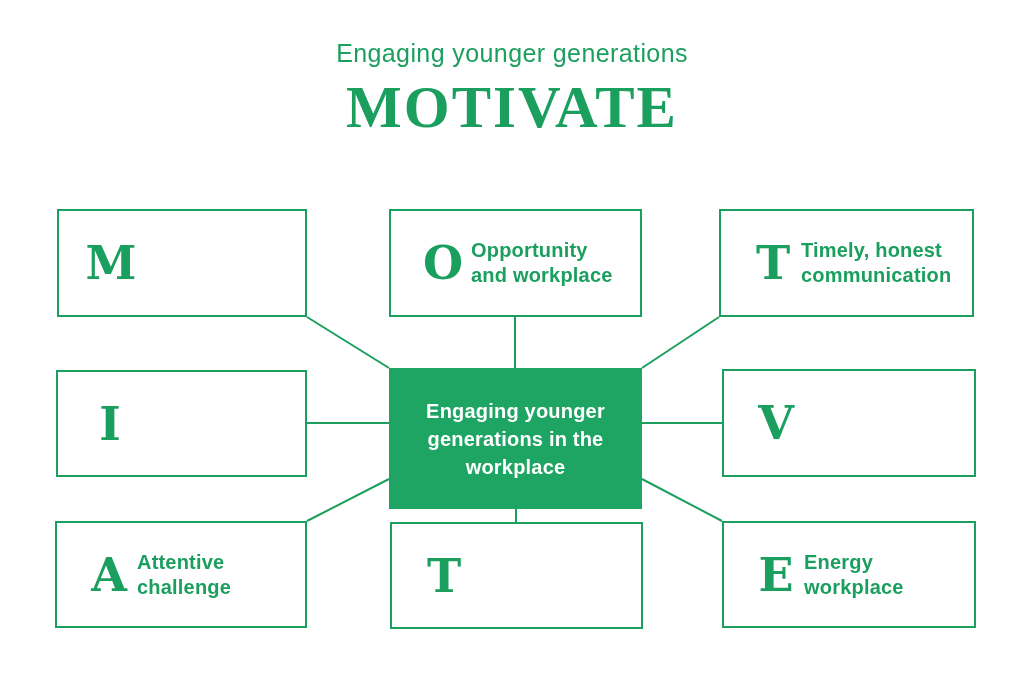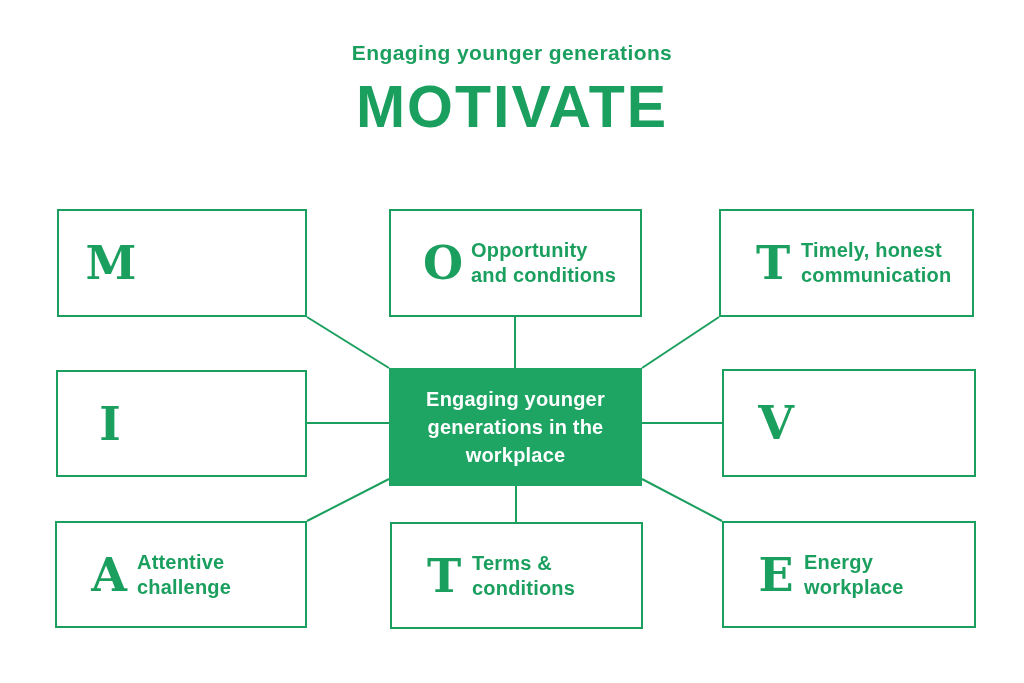--- a/index.html
+++ b/index.html
@@ -18,29 +18,29 @@
 
   
   .header {
     position: absolute;
     left: 0; top: 40px;
     width: 1024px;
     text-align: center;
     color: var(--accent-green, #1b9f5e);
   }
   .eyebrow {
-    font-size: 21px;
-    font-weight: 700;
+    font-size: 25px;
+    font-weight: 400;
     letter-spacing: 0.4px;
     line-height: 26px;
     text-align: center;
   }
   .title {
     margin-top: 12px;
-    font-family: Liberation Sans, sans-serif;
+    font-family: Liberation Serif, serif;
     font-size: 59px;
     font-weight: 700;
     letter-spacing: 2px;
     line-height: 58px;
   }
   .caption {
     margin-top: 12px;
     font-size: 20px;
     font-weight: 700;
     letter-spacing: 1px;
@@ -93,21 +93,21 @@
   .node-i  { left: 56px;  top: 370px; width: 251px; height: 107px; }
   .node-v  { left: 722px; top: 369px; width: 254px; height: 108px; }
   .node-a  { left: 55px;  top: 521px; width: 252px; height: 107px; }
   .node-t2 { left: 390px; top: 522px; width: 253px; height: 107px; }
   .node-e  { left: 722px; top: 521px; width: 254px; height: 107px; }
 
   
   .center-node {
     position: absolute;
     left: 389px; top: 368px;
-    width: 253px; height: 118px;
+    width: 253px; height: 141px;
     background: var(--center-fill, #1ea563);
     display: flex;
     align-items: center;
     justify-content: center;
     text-align: center;
   }
   .center-node .center-label {
     color: var(--center-text, #ffffff);
     font-size: 20px;
     font-weight: 700;
@@ -137,21 +137,21 @@
     <line class="connector" x1="722" y1="521" x2="642" y2="479"></line>
   </svg>
 
   <div class="node node-m">
     <div class="letter">M</div>
   </div>
 
   <div class="node node-o">
     <div class="letter">O</div>
     <div class="label">Opportunity
-and conditions</div>
+and workplace</div>
   </div>
 
   <div class="node node-t1">
     <div class="letter">T</div>
     <div class="label">Timely, honest
 communication</div>
   </div>
 
   <div class="node node-i">
     <div class="letter">I</div>
@@ -162,22 +162,20 @@
   </div>
 
   <div class="node node-a">
     <div class="letter">A</div>
     <div class="label">Attentive
 challenge</div>
   </div>
 
   <div class="node node-t2">
     <div class="letter">T</div>
-    <div class="label">Terms &amp;
-conditions</div>
   </div>
 
   <div class="node node-e">
     <div class="letter">E</div>
     <div class="label">Energy
 workplace</div>
   </div>
 
   <div class="center-node">
     <div class="center-label">Engaging younger

